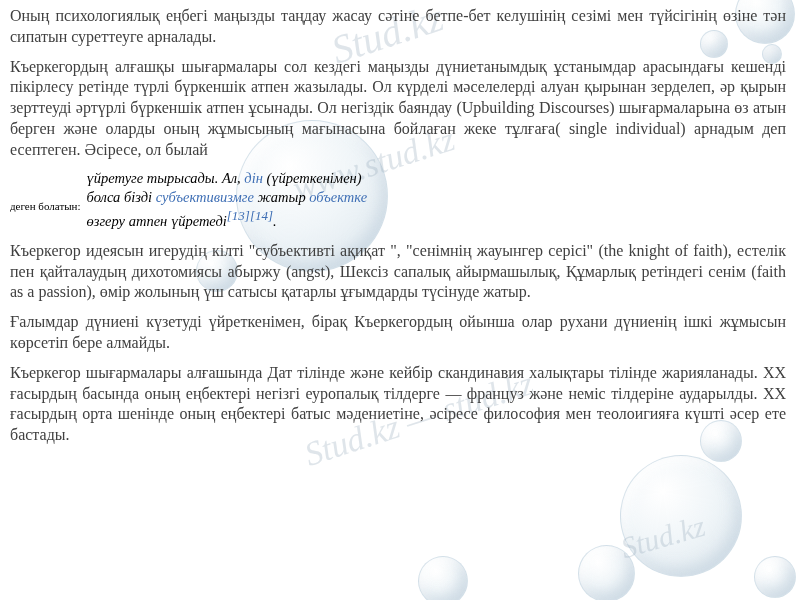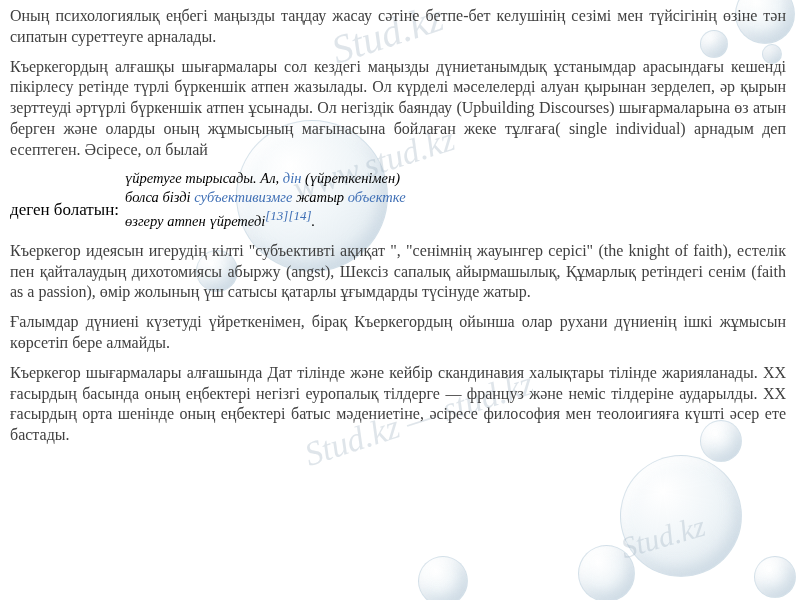--- a/index.html
+++ b/index.html
@@ -63,21 +63,21 @@
   }
   p.para + p.para {
     margin-top: 9px;
   }
   .quote-row {
     display: flex;
     align-items: flex-start;
     margin-top: 8px;
   }
   .quote-lead {
-    font-size: 17px;
+    font-size: 11px;
     line-height: 1.30;
     color: #000;
     white-space: nowrap;
     padding-top: 30px;
     padding-right: 6px;
   }
   .quote-block {
     font-style: italic;
     font-size: 14.5px;
     line-height: 1.32;

